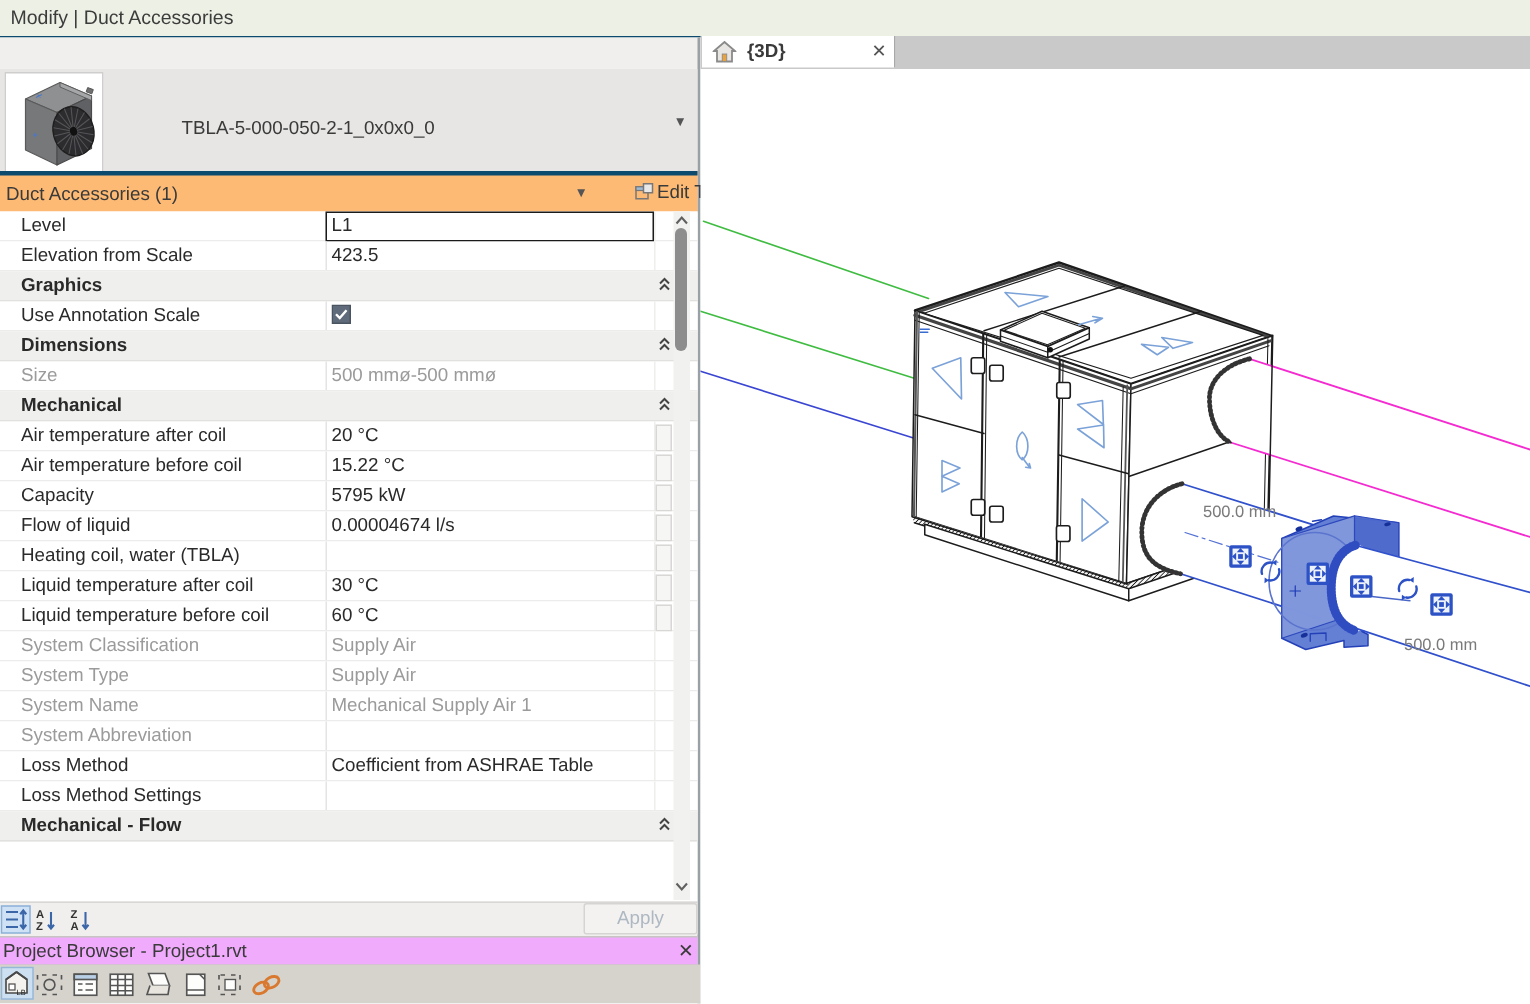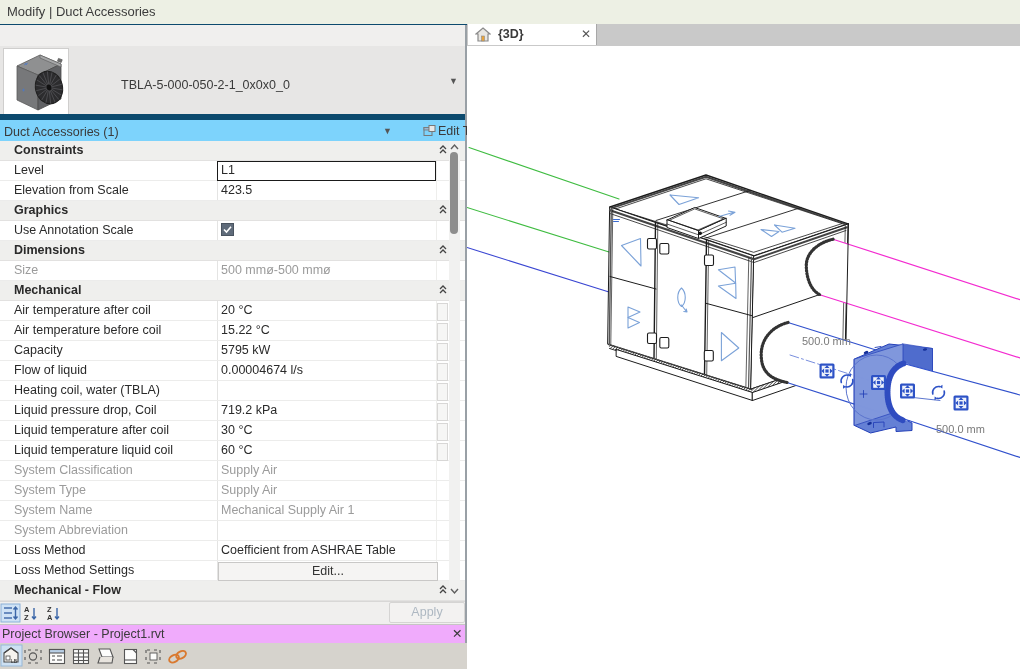--- a/index.html
+++ b/index.html
@@ -6,21 +6,21 @@
 #modbar{left:0;top:0;width:1020px;height:24px;background:#edf0e4;border-bottom:1px solid #0c4a6e;}
 #modbar span{position:absolute;left:7px;top:4px;font-size:13px;color:#3c3c3c;}
 #props{left:0;top:25px;width:467px;height:644px;background:#f0efee;border-right:2px solid #99a0a6;box-sizing:border-box;}
 #phead{left:0;top:0;width:402px;height:21px;background:#f1f0ef;border-bottom:1px solid #e0dedd;margin-top:28px;}
 #phead span{position:absolute;left:1px;top:3px;font-size:13px;color:#3a3a3a;}
 .xbtn{position:absolute;font-size:13px;color:#555;}
 #typesel{left:0;top:21px;width:465px;height:68px;background:#e7e6e5;}
 #thumb{left:3px;top:2px;width:64px;height:66px;background:#fff;border:1px solid #cfcecd;}
 #tname{left:73px;top:32px;font-size:12.5px;color:#3a3a3a;margin-left:48px;}
 #tarrow{left:449px;top:30px;font-size:9px;color:#555;}
-#comborow{left:0;top:89px;width:465px;height:26px;background:#7dd3fc;border-top:6px solid #0c4a6e;border-bottom:1px solid #d0cfce;}
+#comborow{left:0;top:89px;width:465px;height:26px;background:#fdba74;border-top:3px solid #0c4a6e;border-bottom:1px solid #d0cfce;}
 #comborow .cname{position:absolute;left:4px;top:5px;font-size:12.5px;color:#3a3a3a;}
 #comborow .chev{position:absolute;left:383px;top:6px;font-size:9px;color:#555;}
 #edittype{position:absolute;left:396px;top:4px;width:75px;font-size:12.5px;color:#3a3a3a;white-space:nowrap;padding-left:27px;}
 #tbl{left:0;top:116px;width:465px;height:460px;background:#fff;}
 .trow{position:relative;width:465px;height:20px;box-sizing:border-box;border-bottom:1px solid #ececeb;background:#fff;}
 .tsec{background:#efefed;border-bottom:1px solid #e2e1e0;}
 .tsec .lbl{position:absolute;left:3px;top:2px;font-size:12.5px;font-weight:bold;color:#1e1e1e;}
 .tsec .pin{position:absolute;left:438px;top:3px;width:10px;height:14px;}
 .trow .lbl{position:absolute;left:14px;top:2px;font-size:12.5px;color:#2a2a2a;white-space:nowrap;}
 .trow .val{position:absolute;left:221px;top:2px;font-size:12.5px;color:#2a2a2a;white-space:nowrap;}
@@ -93,27 +93,20 @@
   <div class="abs" id="comborow">
     <span class="cname">Duct Accessories (1)</span>
       <span class="chev">▼</span>
     <span id="edittype"><svg width="13" height="12" viewBox="0 0 13 12" style="vertical-align:-2px;margin-right:2px;">
           <rect x="1" y="2.5" width="8" height="8" fill="none" stroke="#777" stroke-width="1"></rect>
           <rect x="1" y="2.5" width="8" height="2.5" fill="#9db8d2" stroke="#777" stroke-width="0.8"></rect>
           <rect x="6" y="0.5" width="6" height="6" fill="#e8e8e8" stroke="#777" stroke-width="1"></rect>
         </svg>Edit Type</span>
   </div>
   <div class="abs" id="tbl">
-      <div class="trow tsec">
-        <span class="lbl">Constraints</span>
-        <svg class="pin" width="10" height="14" viewBox="0 0 10 14">
-          <path d="M2 5 L5 2 L8 5" fill="none" stroke="#444" stroke-width="1.3"></path>
-          <path d="M2 9 L5 6 L8 9" fill="none" stroke="#444" stroke-width="1.3"></path>
-        </svg>
-      </div>
       <div class="trow">
         <div class="cell"></div>
         <span class="lbl">Level</span>
         <span class="val">L1</span>
         <div id="focusbox"></div>
       </div>
       <div class="trow">
         <div class="cell"></div>
         <span class="lbl">Elevation from Scale</span>
         <span class="val">423.5</span>
@@ -177,33 +170,27 @@
         <div class="abox"></div>
       </div>
       <div class="trow">
         <div class="cell"></div>
         <span class="lbl">Heating coil, water (TBLA)</span>
         <span class="val"></span>
         <div class="abox"></div>
       </div>
       <div class="trow">
         <div class="cell"></div>
-        <span class="lbl">Liquid pressure drop, Coil</span>
-        <span class="val">719.2 kPa</span>
-        <div class="abox"></div>
-      </div>
-      <div class="trow">
-        <div class="cell"></div>
         <span class="lbl">Liquid temperature after coil</span>
         <span class="val">30 °C</span>
         <div class="abox"></div>
       </div>
       <div class="trow">
         <div class="cell"></div>
-        <span class="lbl">Liquid temperature liquid coil</span>
+        <span class="lbl">Liquid temperature before coil</span>
         <span class="val">60 °C</span>
         <div class="abox"></div>
       </div>
       <div class="trow gray">
         <div class="cell"></div>
         <span class="lbl">System Classification</span>
         <span class="val">Supply Air</span>
       </div>
       <div class="trow gray">
         <div class="cell"></div>
@@ -221,21 +208,20 @@
         <span class="val"></span>
       </div>
       <div class="trow">
         <div class="cell"></div>
         <span class="lbl">Loss Method</span>
         <span class="val">Coefficient from ASHRAE Table</span>
       </div>
       <div class="trow">
         <div class="cell"></div>
         <span class="lbl">Loss Method Settings</span>
-        <div style="position:absolute;left:218px;top:1px;width:218px;height:17px;background:#f5f4f3;border:1px solid #c9c8c7;text-align:center;font-size:12.5px;color:#333;line-height:16px;">Edit...</div>
       </div>
       <div class="trow tsec">
         <span class="lbl">Mechanical - Flow</span>
         <svg class="pin" width="10" height="14" viewBox="0 0 10 14">
           <path d="M2 5 L5 2 L8 5" fill="none" stroke="#444" stroke-width="1.3"></path>
           <path d="M2 9 L5 6 L8 9" fill="none" stroke="#444" stroke-width="1.3"></path>
         </svg>
       </div>
     </div>
   <div class="abs" id="scrollv">

